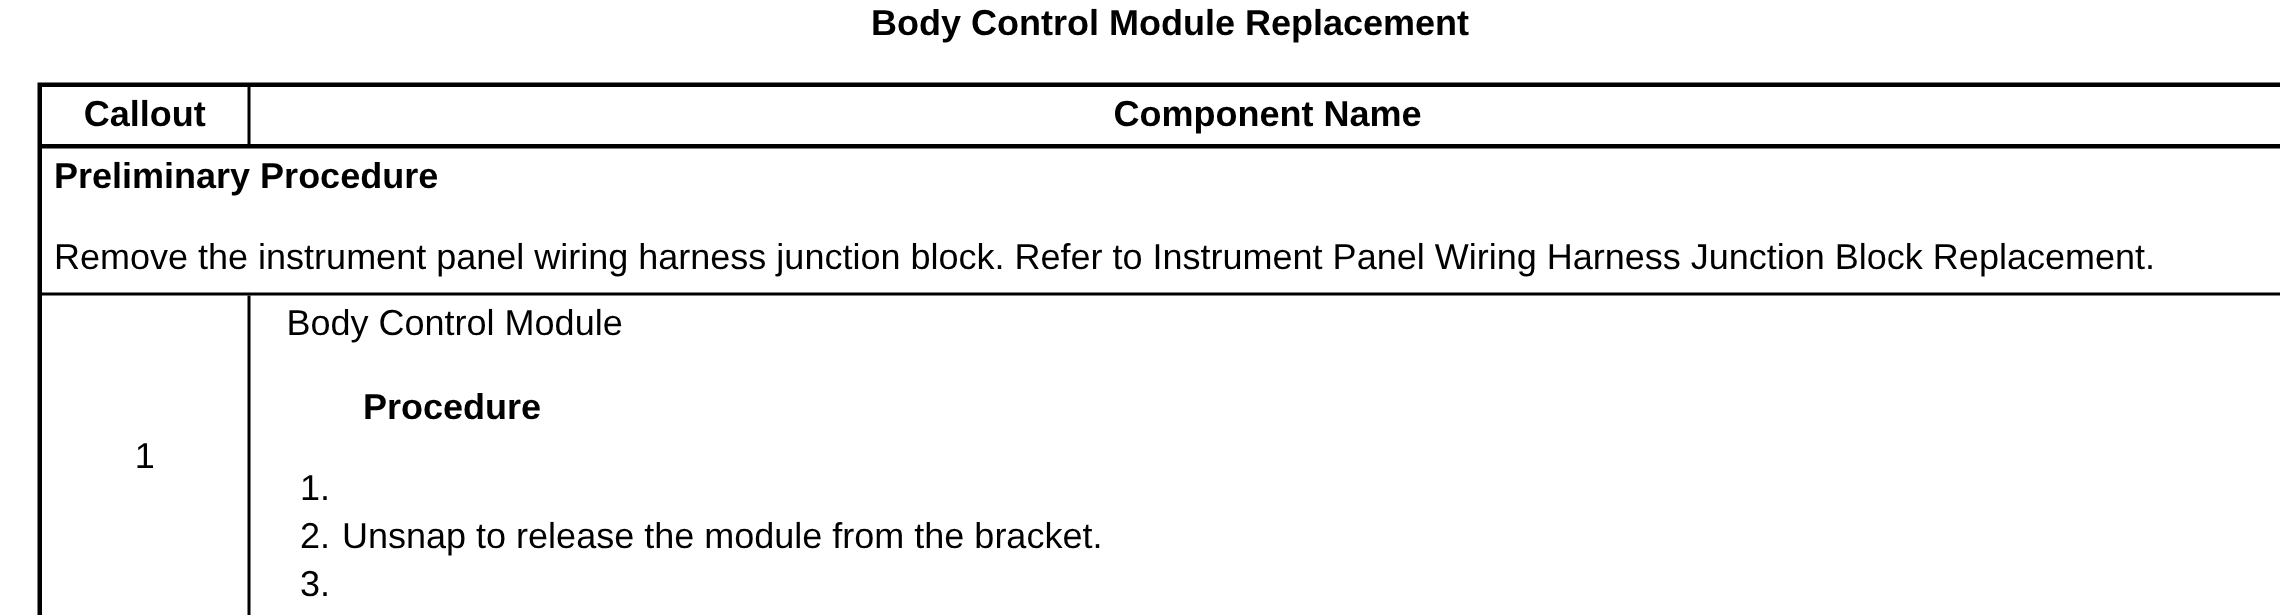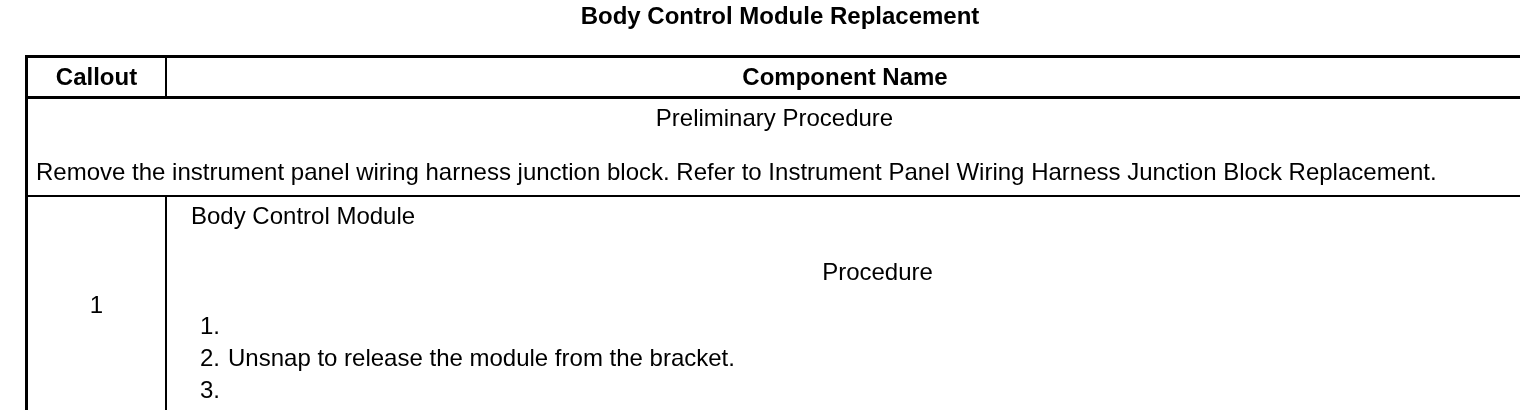--- a/index.html
+++ b/index.html
@@ -59,23 +59,22 @@
     justify-content: center;
   }
   .prelim-row {
     height: 98px;
     flex: none;
     border-bottom: 2px solid #000000;
     padding: 5px 10px 0 8px;
     font-size: 24px;
   }
   .prelim-heading {
-    font-weight: normal;
+    font-weight: bold;
     line-height: 28px;
-    text-align: center;
   }
   .prelim-text {
     line-height: 28px;
     margin-top: 26px;
     white-space: nowrap;
   }
   .main-row {
     display: flex;
     flex: 1;
     font-size: 24px;
@@ -87,24 +86,23 @@
     display: flex;
     align-items: center;
     justify-content: center;
   }
   .main-content {
     flex: 1;
     padding: 5px 10px 0 24px;
   }
   .component-name { line-height: 28px; }
   .procedure-heading {
-    font-weight: normal;
+    font-weight: bold;
     line-height: 28px;
     margin: 28px 0 0 51px;
-    text-align: center;
   }
   .steps { margin-top: 24px; }
   .step { display: flex; line-height: 32px; }
   .step-num { width: 28px; flex: none; margin-left: 9px; }
   .step-text { white-space: nowrap; }
 </style>
 </head>
 <body>
 
 <div class="page">

